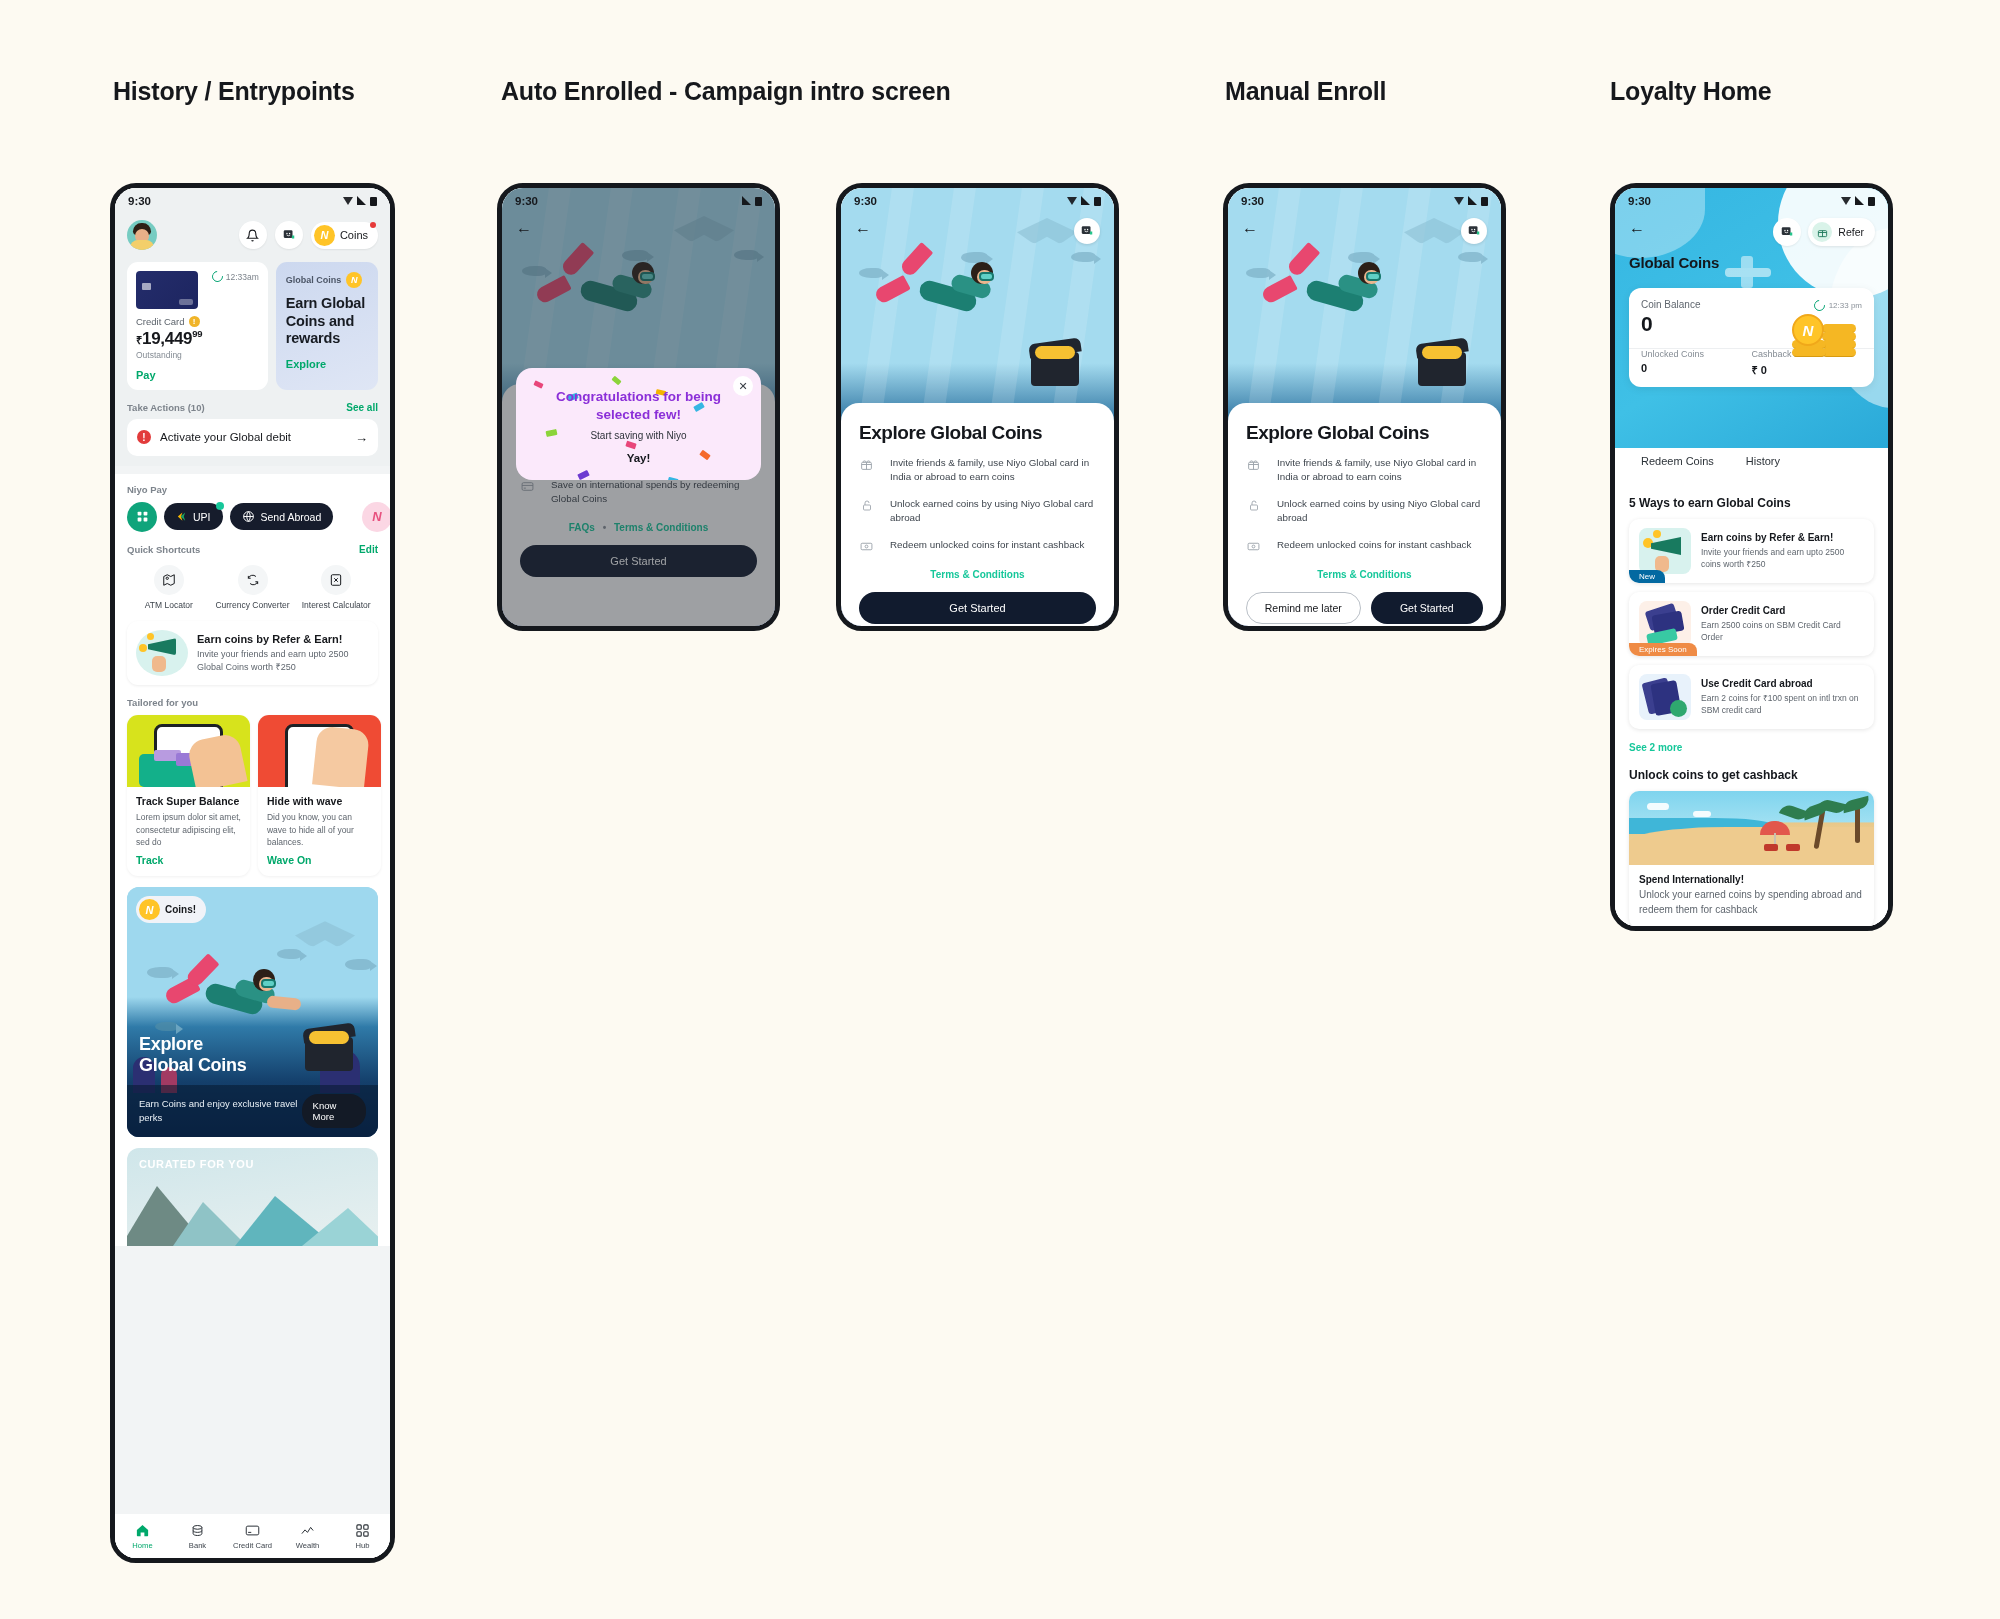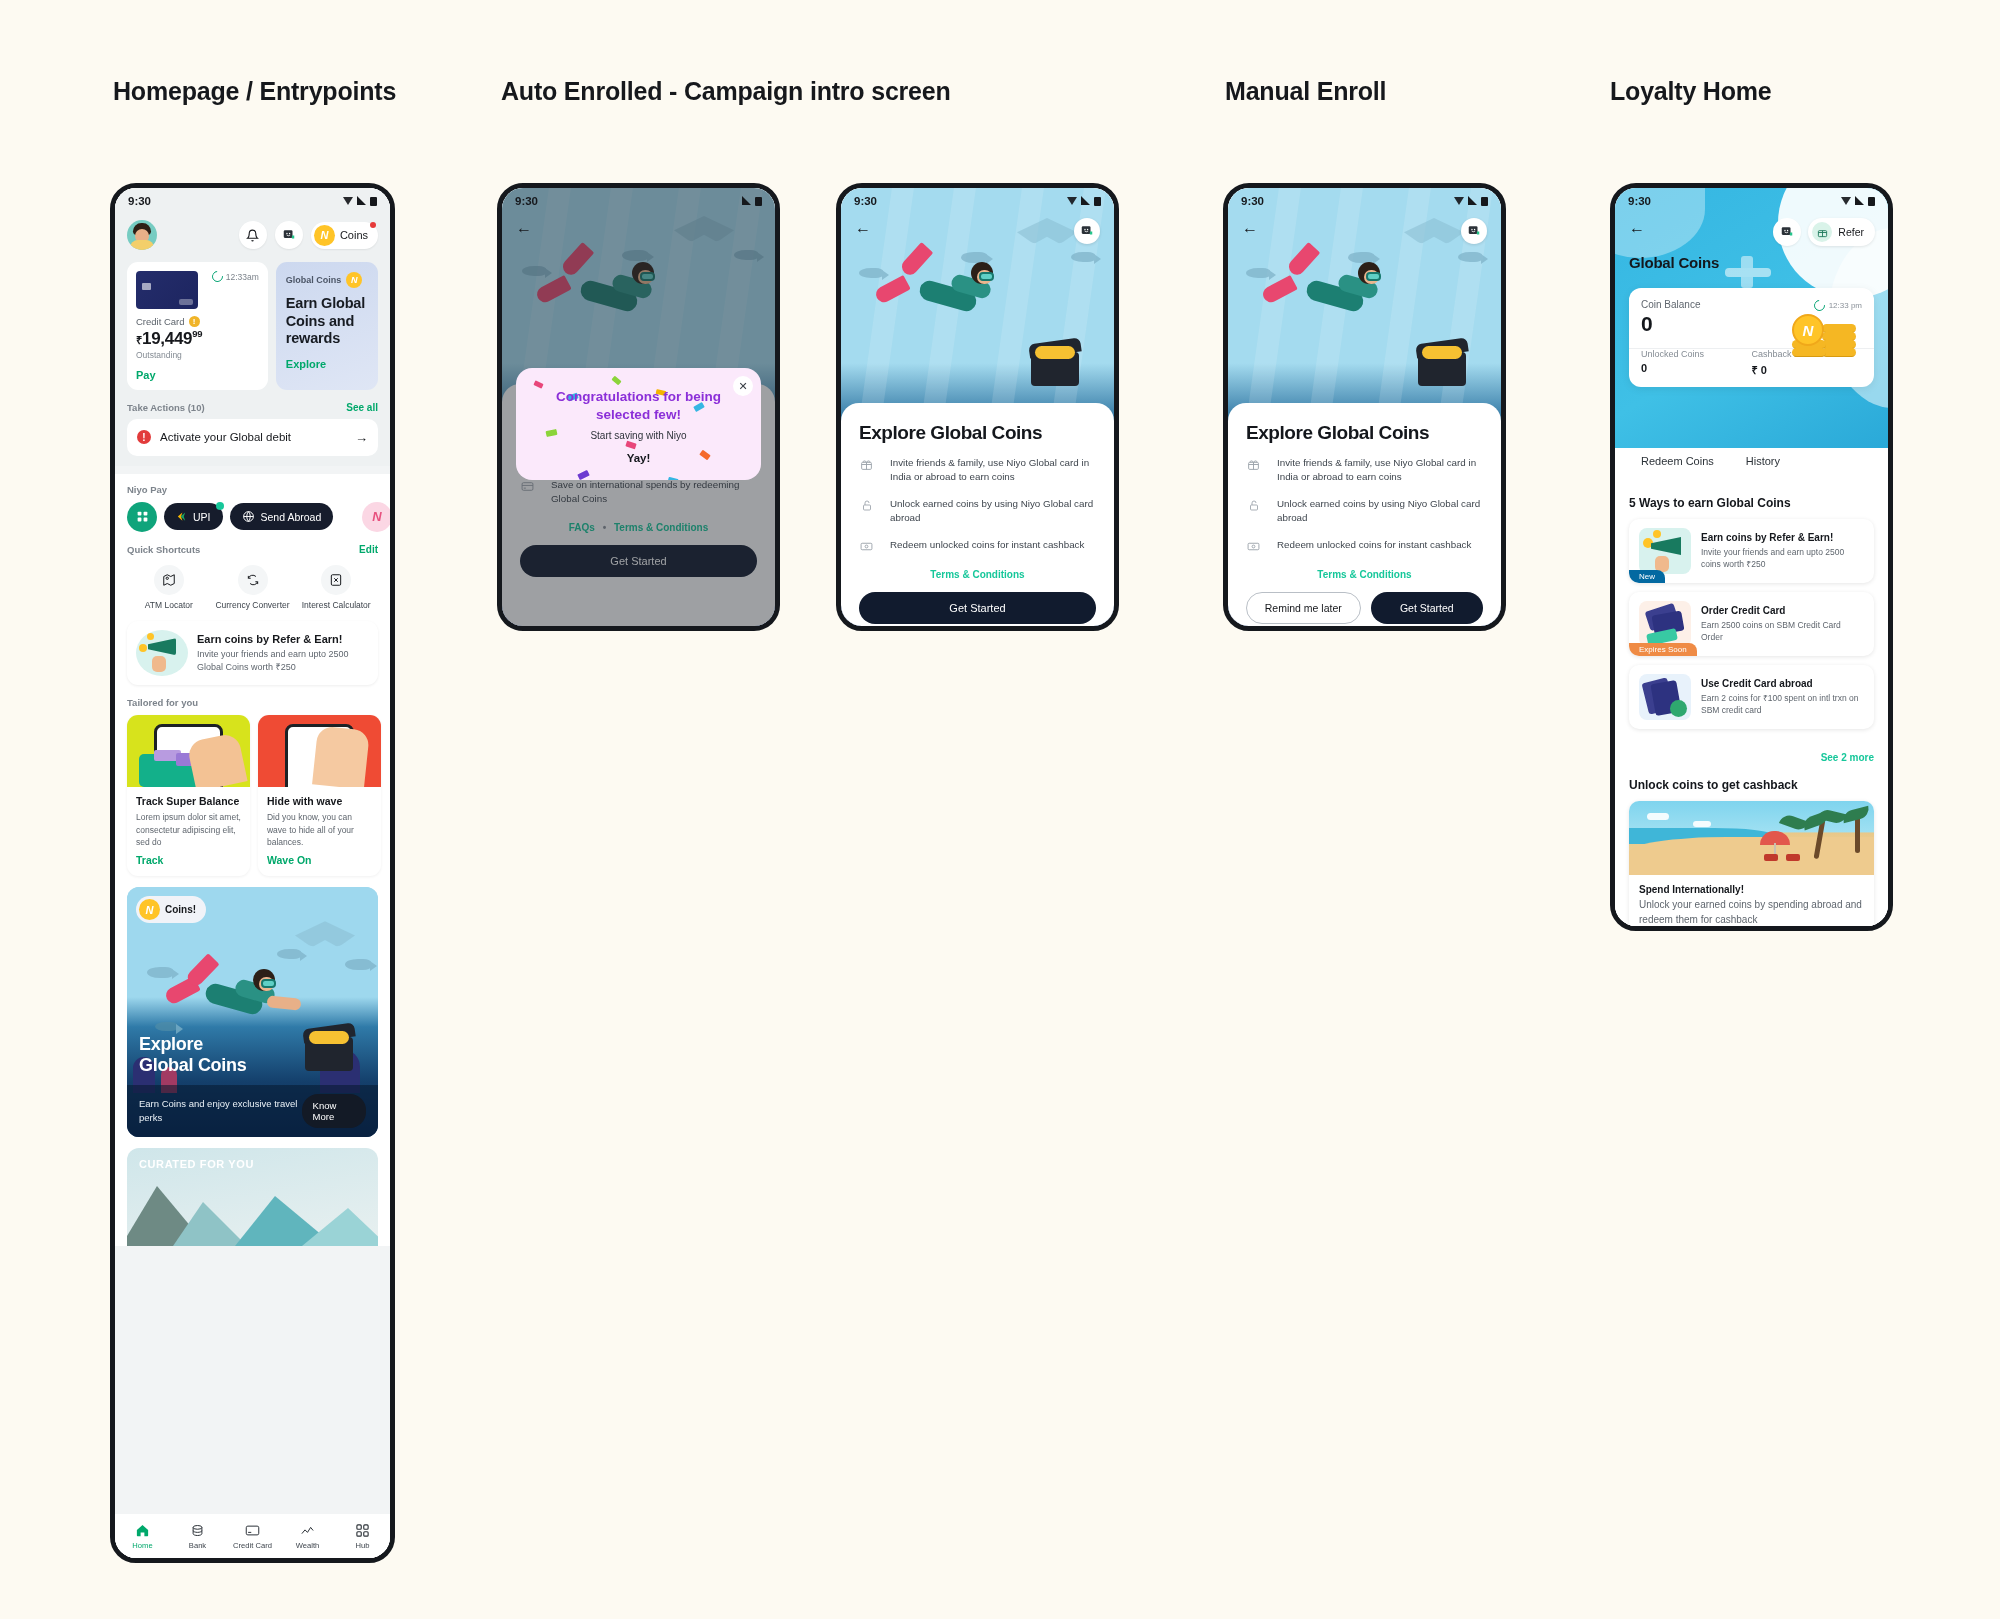--- a/index.html
+++ b/index.html
@@ -197,41 +197,41 @@
   .chip{background:rgba(255,255,255,.45);border-radius:16px;padding:5px 12px;font-size:11px;color:#2c3238}
   .lh-body{position:absolute;top:296px;left:0;right:0;bottom:0;background:#fff;padding:12px 14px 0;overflow:hidden}
   .lh-h{font-size:12px;font-weight:700;color:#14171c}
   .way{display:flex;gap:10px;align-items:center;background:#fff;border-radius:10px;box-shadow:0 1px 4px rgba(0,0,0,.1);padding:9px 10px;margin-top:9px;position:relative;overflow:hidden}
   .way-ill{width:52px;height:46px;flex:0 0 52px;border-radius:8px;position:relative;overflow:hidden}
   .way-t{font-size:10px;font-weight:700;color:#14171c}
   .way-s{font-size:8.5px;color:#5f666e;line-height:1.45;margin-top:3px}
   .badge{position:absolute;left:0;bottom:0;font-size:8px;color:#fff;padding:2px 10px;border-radius:0 8px 0 8px}
   .badge.new{background:#0369a1}
   .badge.exp{background:#ef8b45}
-  .seemore{text-align:right;font-size:10px;font-weight:600;color:#16c79a;margin-top:23px}
+  .seemore{text-align:left;font-size:10px;font-weight:600;color:#16c79a;margin-top:13px}
   .lh-h2{font-size:12px;font-weight:700;color:#14171c;margin-top:15px}
   .beach-card{margin-top:9px;border-radius:10px;overflow:hidden;box-shadow:0 1px 4px rgba(0,0,0,.1);background:#fff}
   .beach{height:74px;position:relative;background:linear-gradient(#7fd4ee 0%,#9fe0f2 42%,#e9c889 43%,#f0d7a0 100%);overflow:hidden}
   .sea-strip{position:absolute;left:0;top:36%;width:58%;height:22%;background:#3fb6d8;border-radius:0 40% 10% 0}
   .sand2{position:absolute;left:0;bottom:0;width:100%;height:52%;background:#eecb8e;border-radius:40% 0 0 0}
   .palm{position:absolute;width:5px;height:40px;background:#6b4a2a;border-radius:3px}
   .leaf{position:absolute;width:28px;height:11px;background:#2e7d4f;border-radius:14px 0 14px 0}
   .umb{position:absolute;width:30px;height:14px;background:#e2574c;border-radius:15px 15px 0 0}
   .umb:after{content:"";position:absolute;left:14px;top:12px;width:2px;height:14px;background:#c9c0b0}
   .cloud{position:absolute;background:#fff;border-radius:10px;opacity:.9}
   .beach-b{padding:9px 10px 11px}
   .beach-t{font-size:10px;font-weight:700;color:#14171c}
   .beach-s{font-size:10px;color:#5f666e;line-height:1.45;margin-top:3px}
 </style>
 </head>
 <body>
 
 <div class="board">
 
-  <div class="col-title" style="left:113px;top:77px">Homepage / Entrypoints</div>
+  <div class="col-title" style="left:113px;top:77px">History / Entrypoints</div>
   <div class="col-title" style="left:501px;top:77px">Auto Enrolled - Campaign intro screen</div>
   <div class="col-title" style="left:1225px;top:77px">Manual Enroll</div>
   <div class="col-title" style="left:1610px;top:77px">Loyalty Home</div>
 
   <div class="phone" style="left:110px;top:183px;width:285px;height:1380px">
     <div class="screen light">
       <div class="statusbar">
         <div class="st-time">9:30</div>
         <div class="st-icons">
           <div class="ic-wifi"></div>

